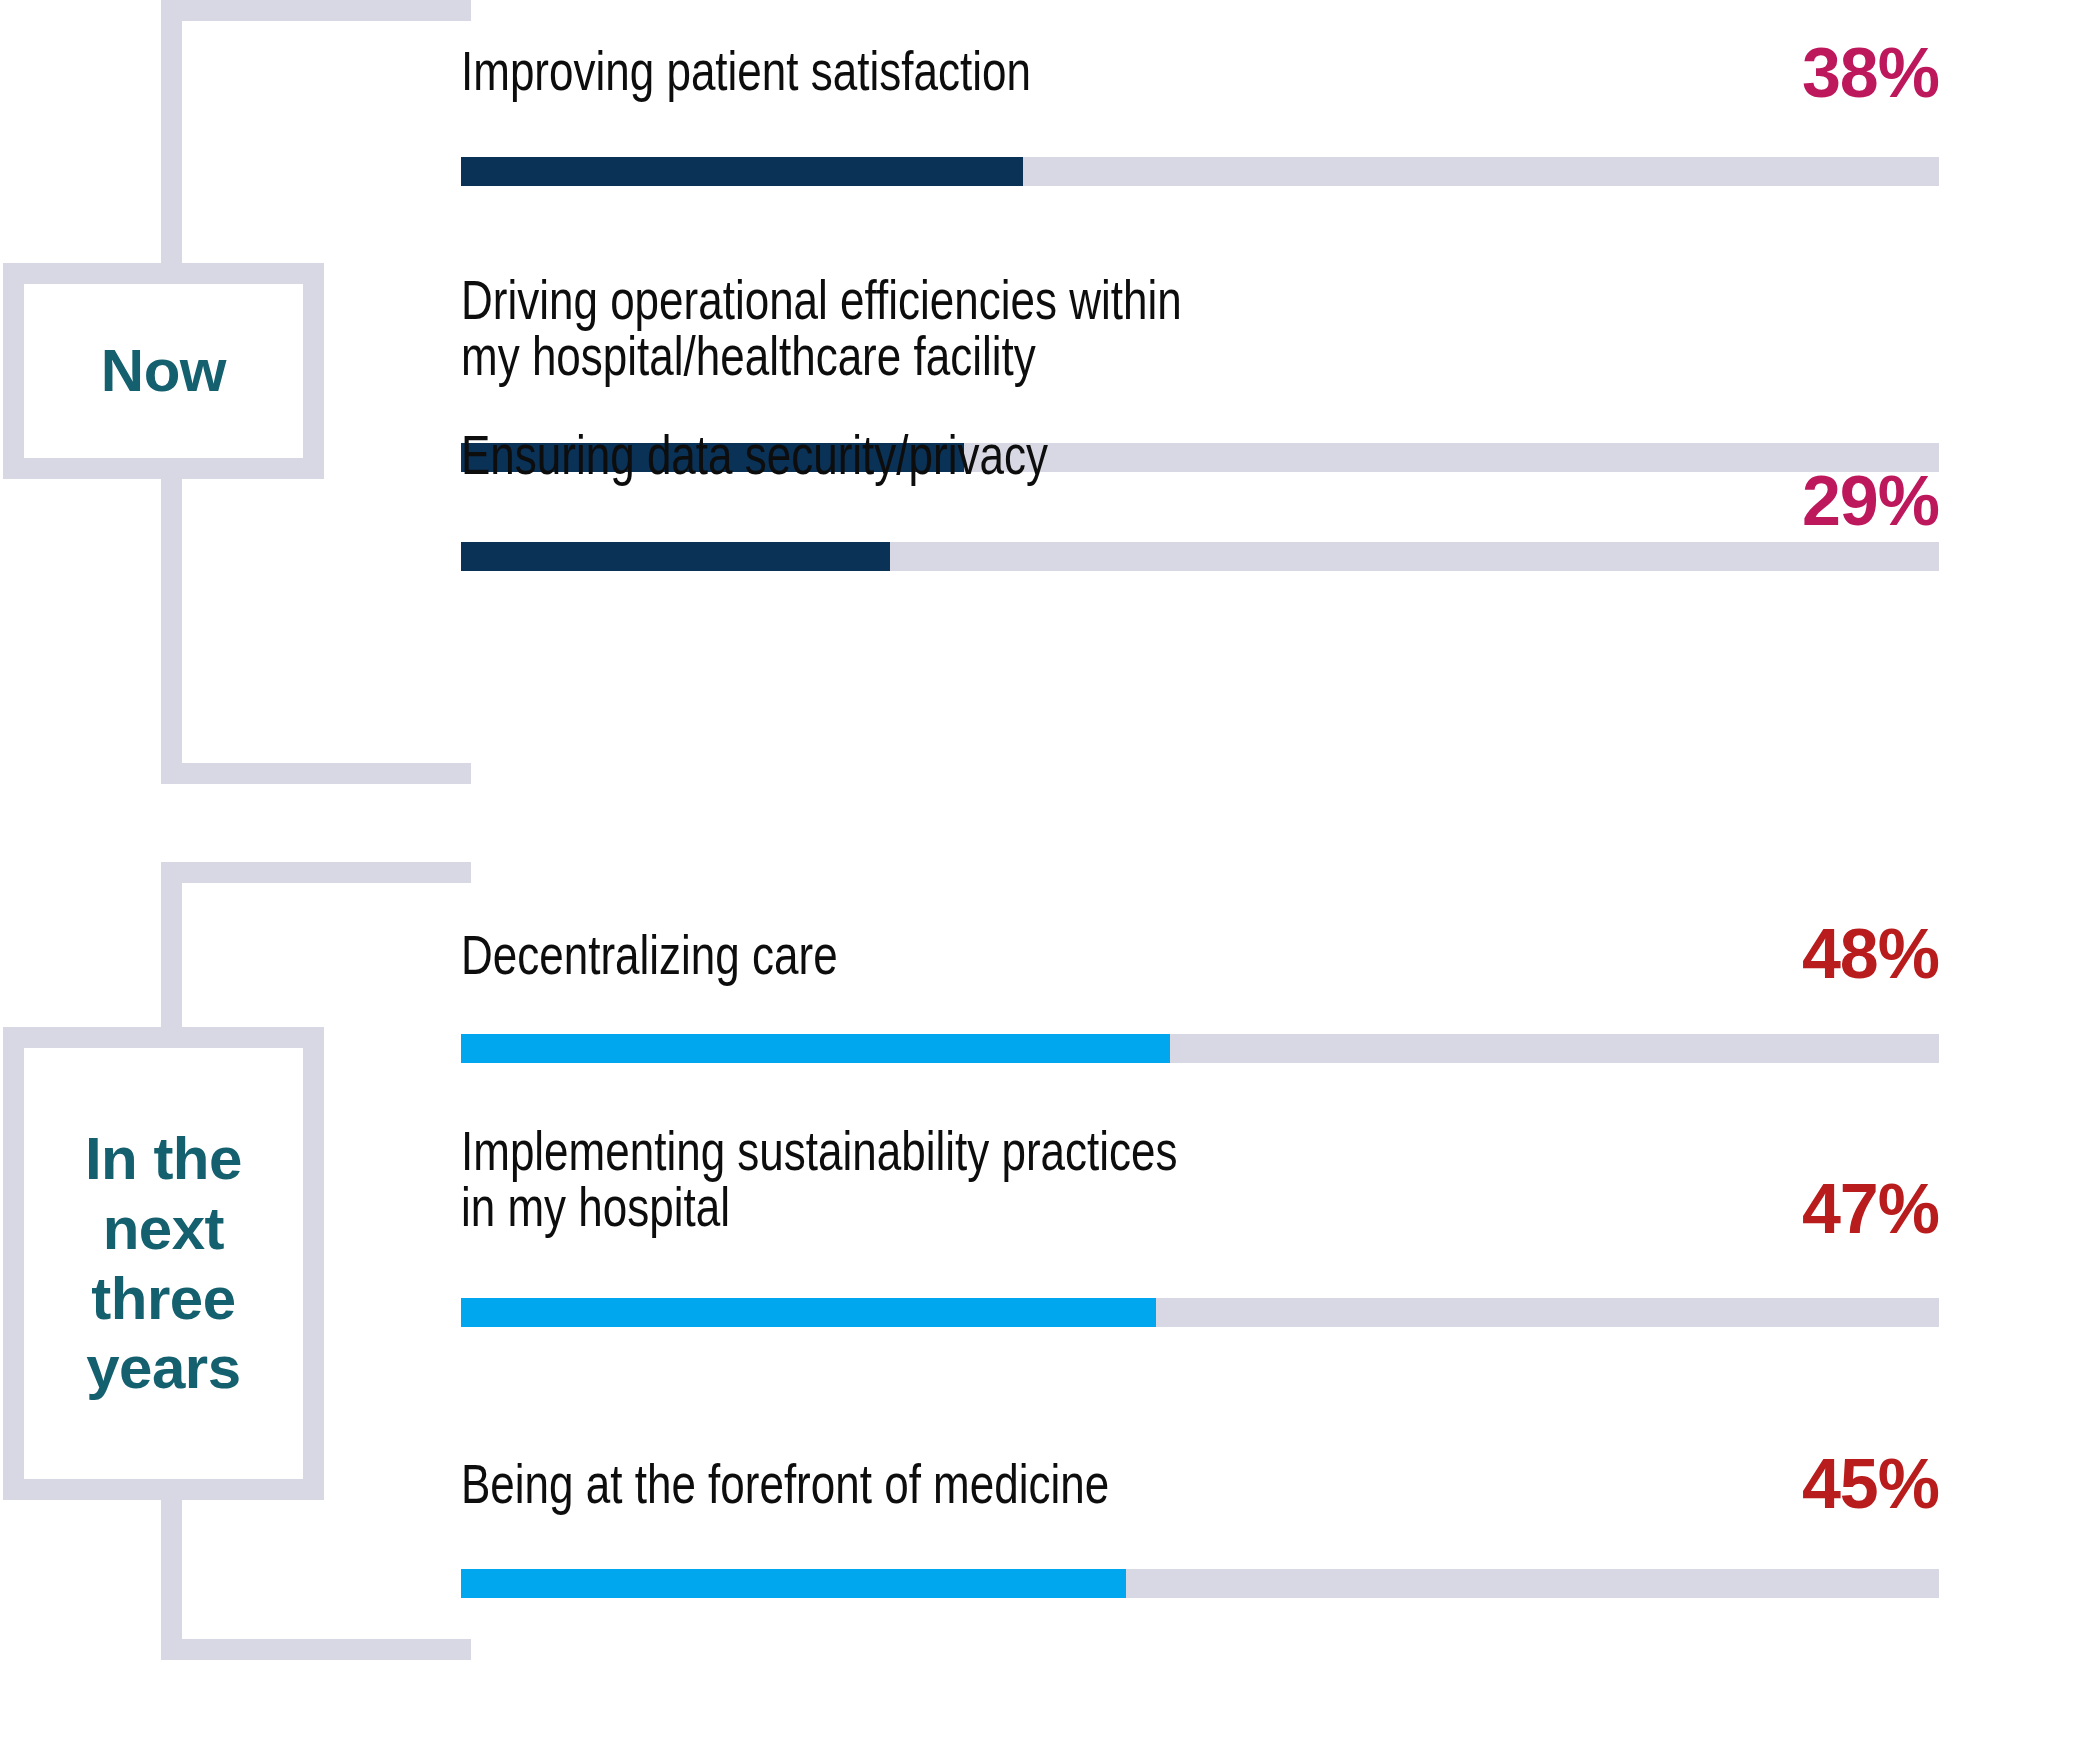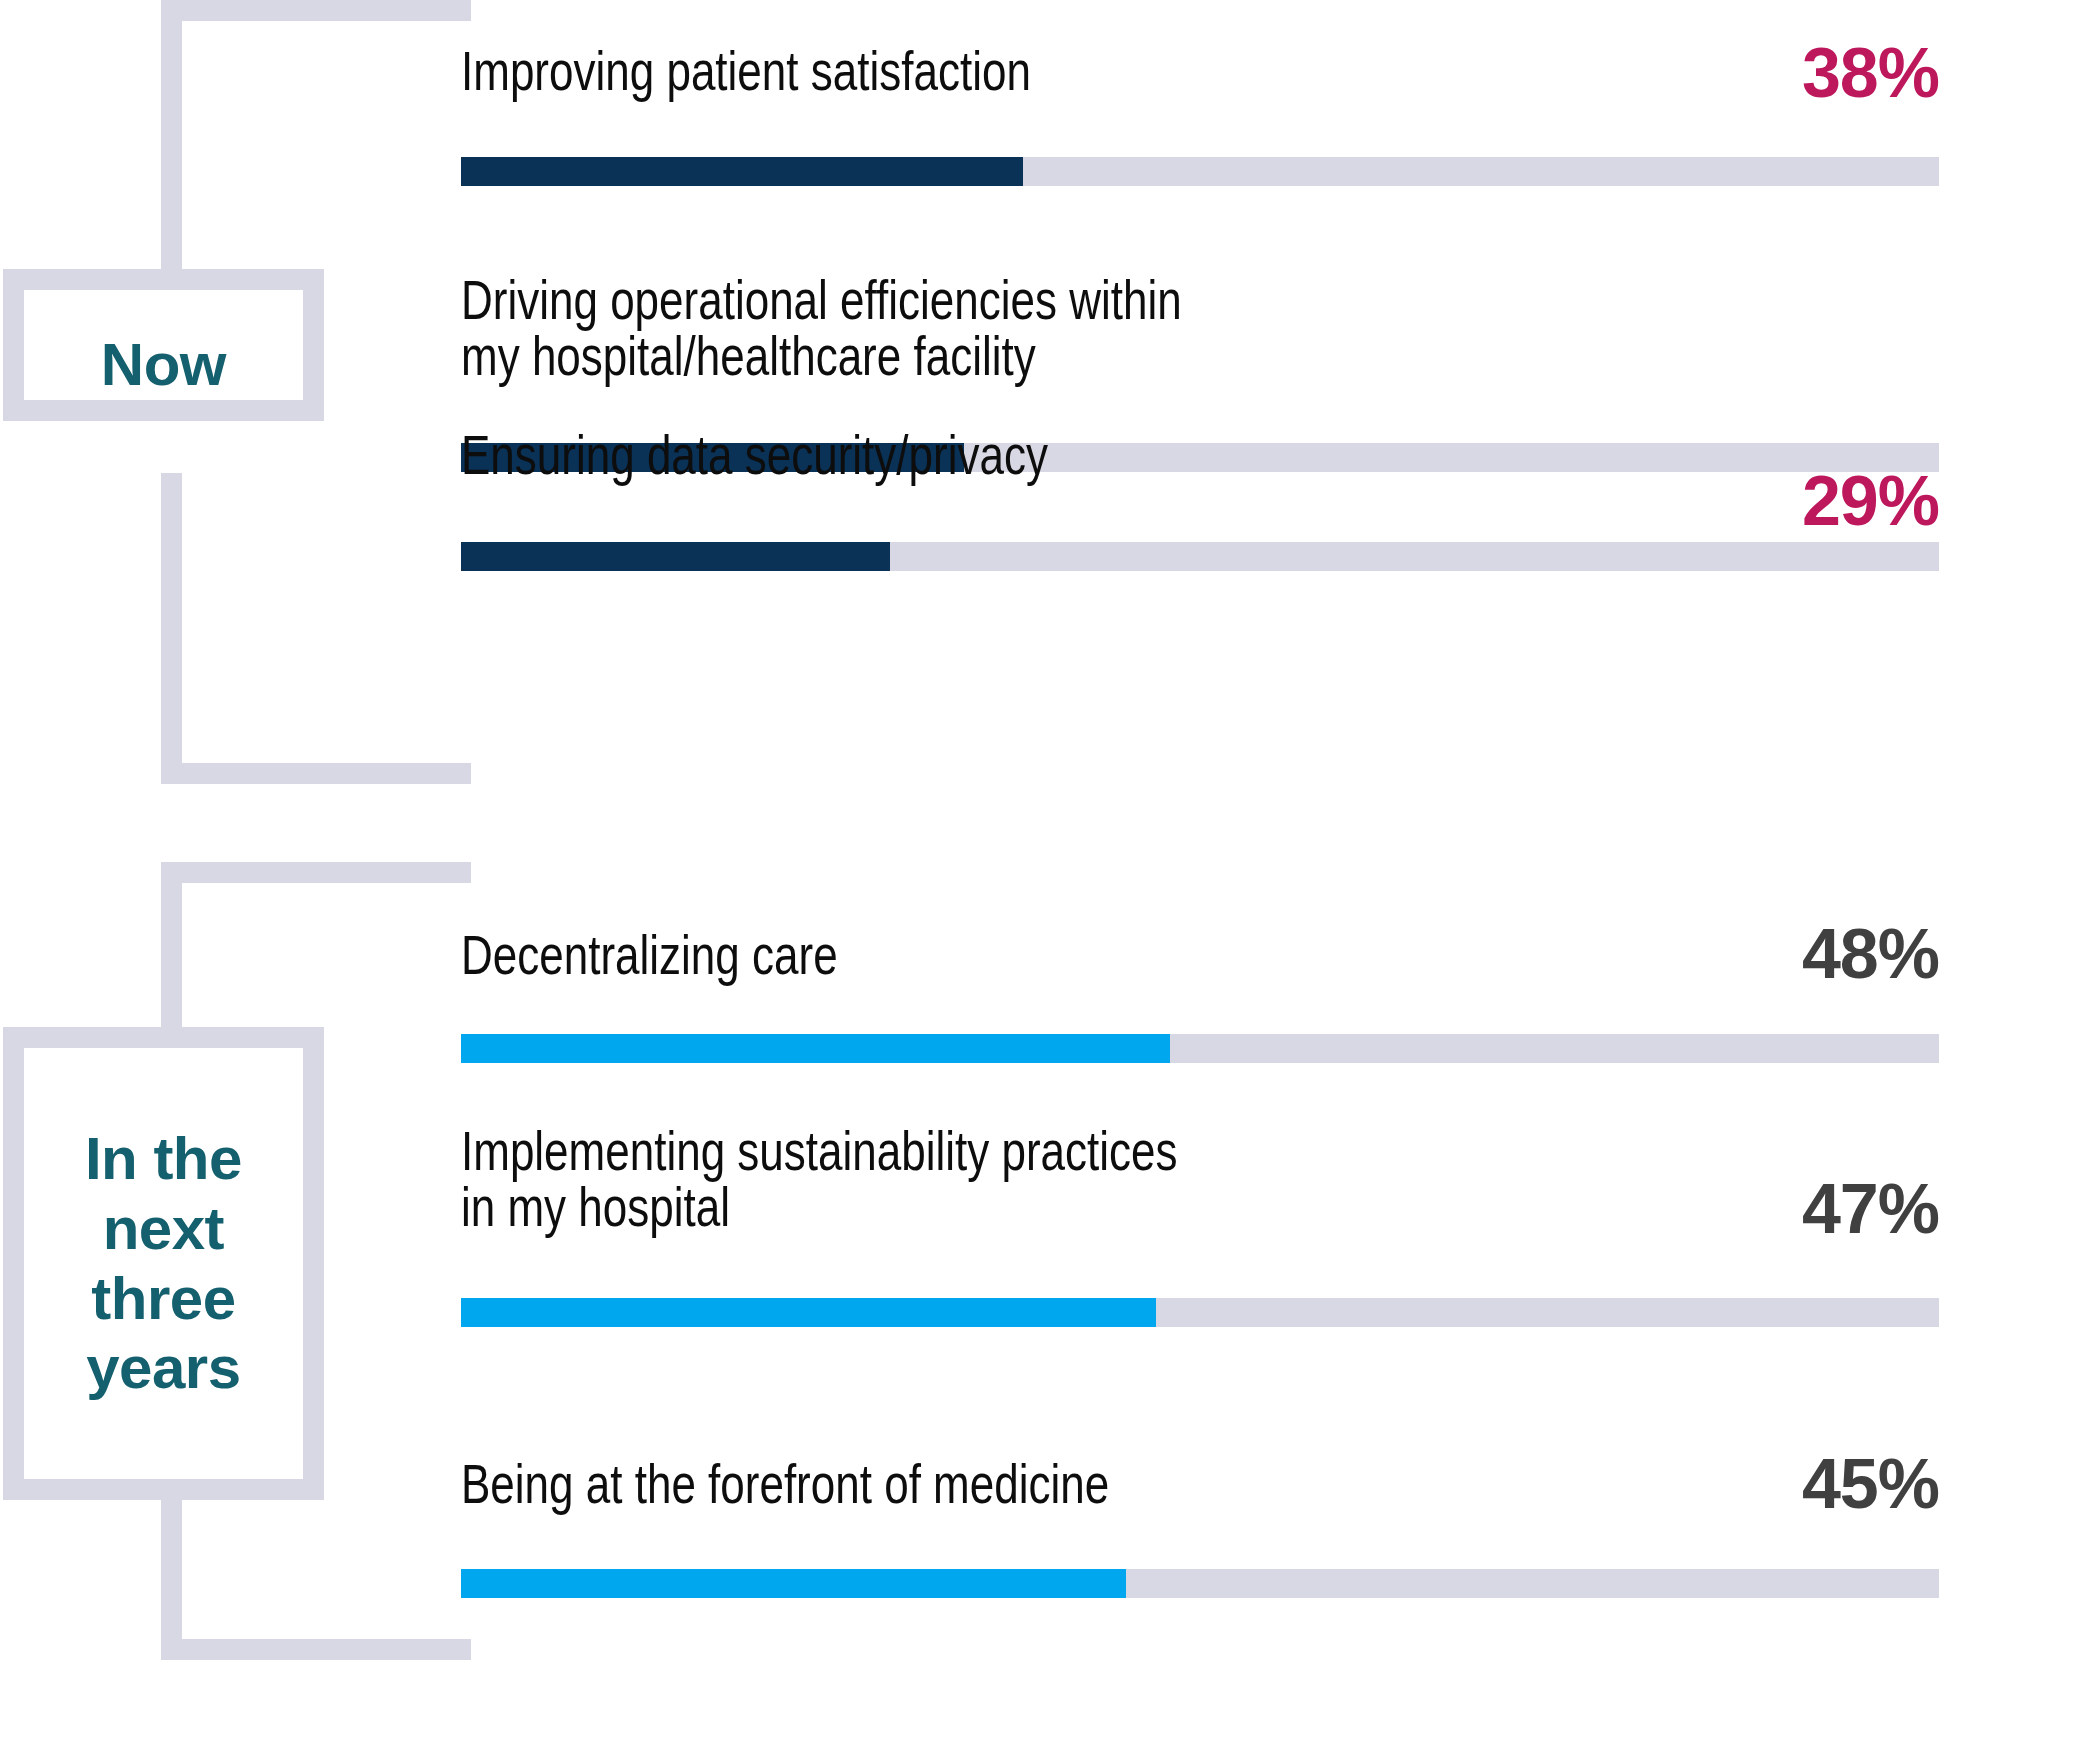--- a/index.html
+++ b/index.html
@@ -68,21 +68,21 @@
   .row-value {
     position: absolute;
     right: 0;
     width: 417px;
     text-align: right;
     font-size: 70px;
     font-weight: bold;
     letter-spacing: -1px;
   }
   .row-value.dark  { color: #be185d; }
-  .row-value.light { color: #404040; }
+  .row-value.light { color: #b91c1c; }
 
   .track {
     position: absolute;
     left: 0;
     width: 1478px;
     height: 29px;
     background: #d7d8e3;
   }
   .fill {
     height: 100%;
@@ -93,21 +93,21 @@
 </head>
 <body>
 
 <div id="page">
 
   <div class="brk" style="left:161px; top:0px; width:310px; height:21.3px;"></div>
   <div class="brk" style="left:161px; top:0px; width:21.3px; height:269px;"></div>
   <div class="brk" style="left:161px; top:473px; width:21.3px; height:311px;"></div>
   <div class="brk" style="left:161px; top:763px; width:310px; height:21.3px;"></div>
 
-  <div class="period-box" style="left:2.9px; top:269px; width:321px; height:152px;align-items:flex-end;">
+  <div class="period-box" style="left:2.9px; top:263px; width:321px; height:216px;">
     <span class="period-label now">Now</span>
   </div>
 
   <div class="row" style="top:43px; height:132px;">
     <div class="row-label" style="top:0px;">Improving patient satisfaction</div>
     <div class="row-value dark" style="top:-9.7px;">38%</div>
     <div class="track" style="top:114px;">
       <div class="fill dark" style="width:38%;"></div>
     </div>
   </div>

